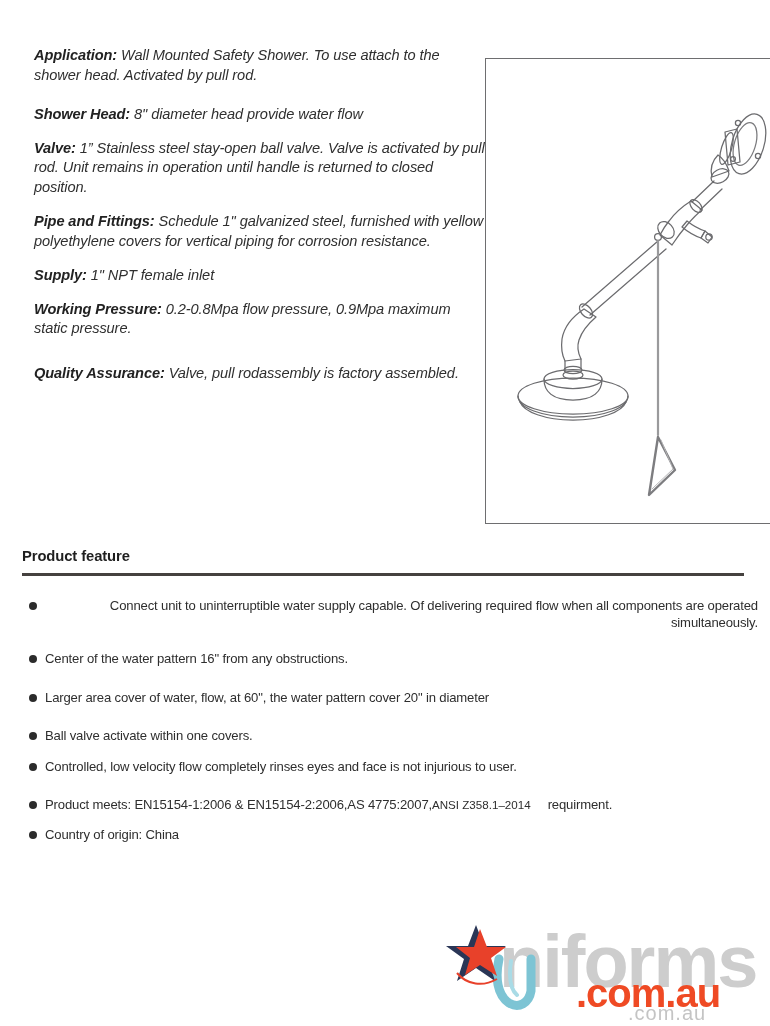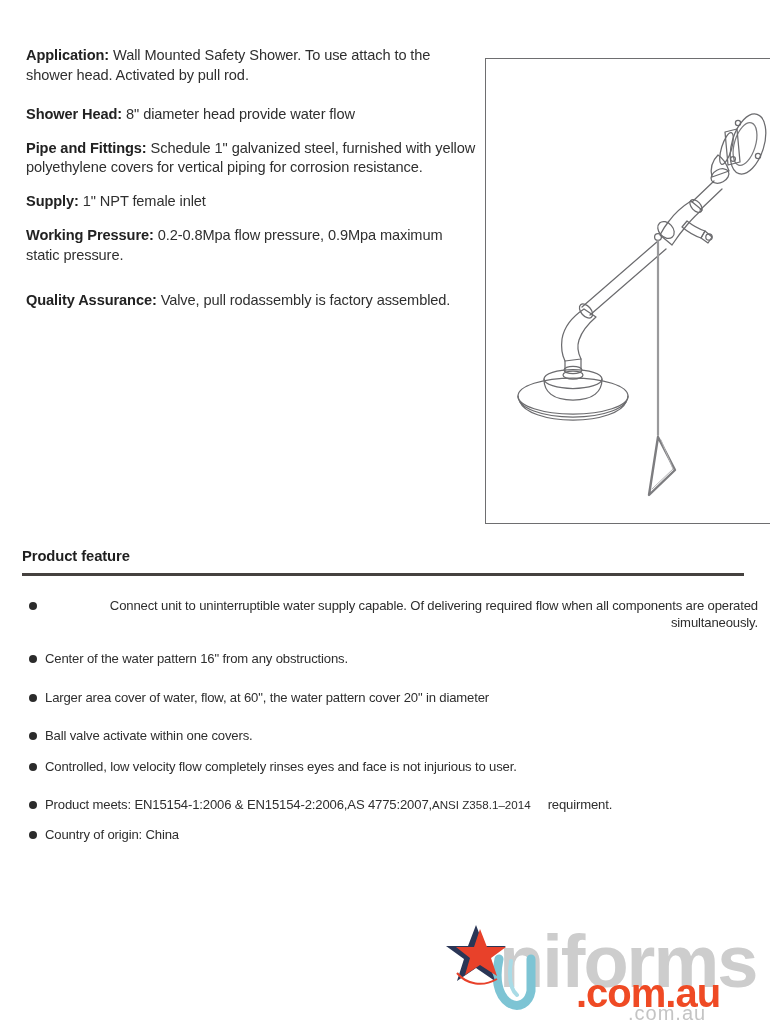--- a/index.html
+++ b/index.html
@@ -14,23 +14,24 @@
     position: relative;
     overflow: hidden;
     font-family: "Liberation Sans", sans-serif;
     color: #2b2b2b;
     -webkit-font-smoothing: antialiased;
   }
 
   
   #spec-column {
     position: absolute;
-    left: 26px;
+    left: 34px;
     top: 46px;
     width: 452px;
+    font-style: italic;
   }
   .spec-item {
     margin: 0 0 19px 0;
     font-size: 14.6px;
     line-height: 1.36;
     color: #2f2f2f;
     letter-spacing: -0.1px;
   }
   .spec-item .spec-label {
     font-weight: bold;
@@ -130,20 +131,23 @@
 <div id="spec-column">
 
   <p class="spec-item">
     <span class="spec-label">Application:</span><span> Wall Mounted Safety Shower. To use attach to the shower head. Activated by pull rod.</span>
   </p>
 
   <p class="spec-item tight">
     <span class="spec-label">Shower Head:</span><span> 8" diameter head provide water flow</span>
   </p>
 
+  <p class="spec-item tight">
+    <span class="spec-label">Valve:</span><span> 1” Stainless steel stay-open ball valve. Valve is activated by pull rod. Unit remains in operation until handle is returned to closed position.</span>
+  </p>
 
   <p class="spec-item tight">
     <span class="spec-label">Pipe and Fittings:</span><span> Schedule 1" galvanized steel, furnished with yellow polyethylene covers for vertical piping for corrosion resistance.</span>
   </p>
 
   <p class="spec-item tight">
     <span class="spec-label">Supply:</span><span> 1" NPT female inlet</span>
   </p>
 
   <p class="spec-item loose">

